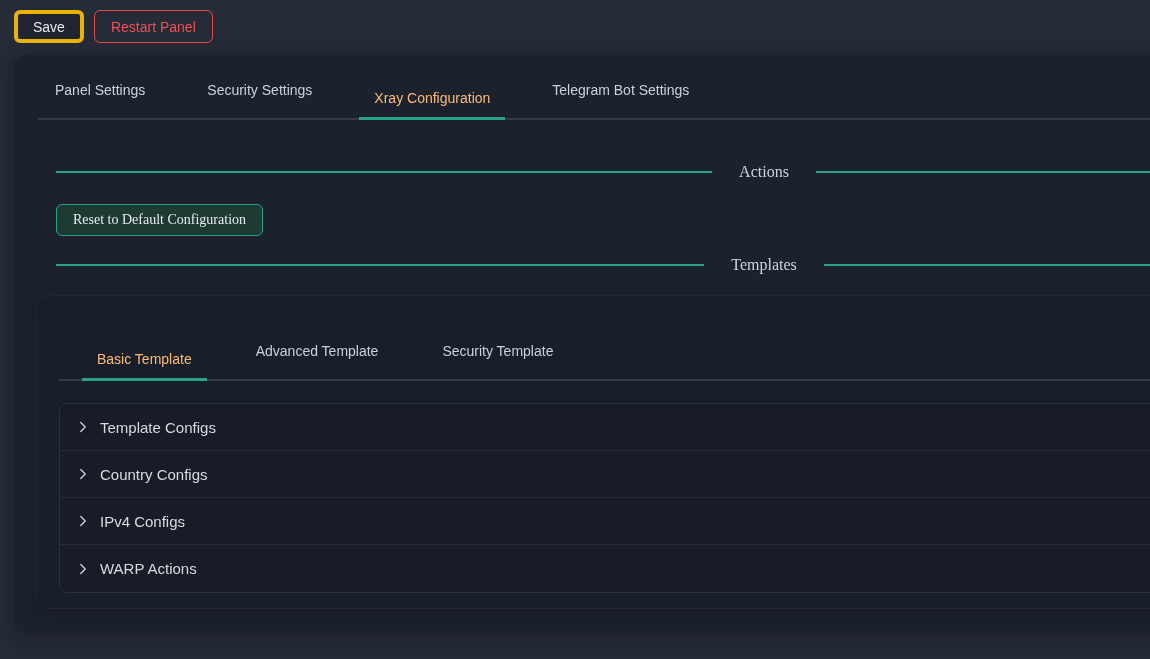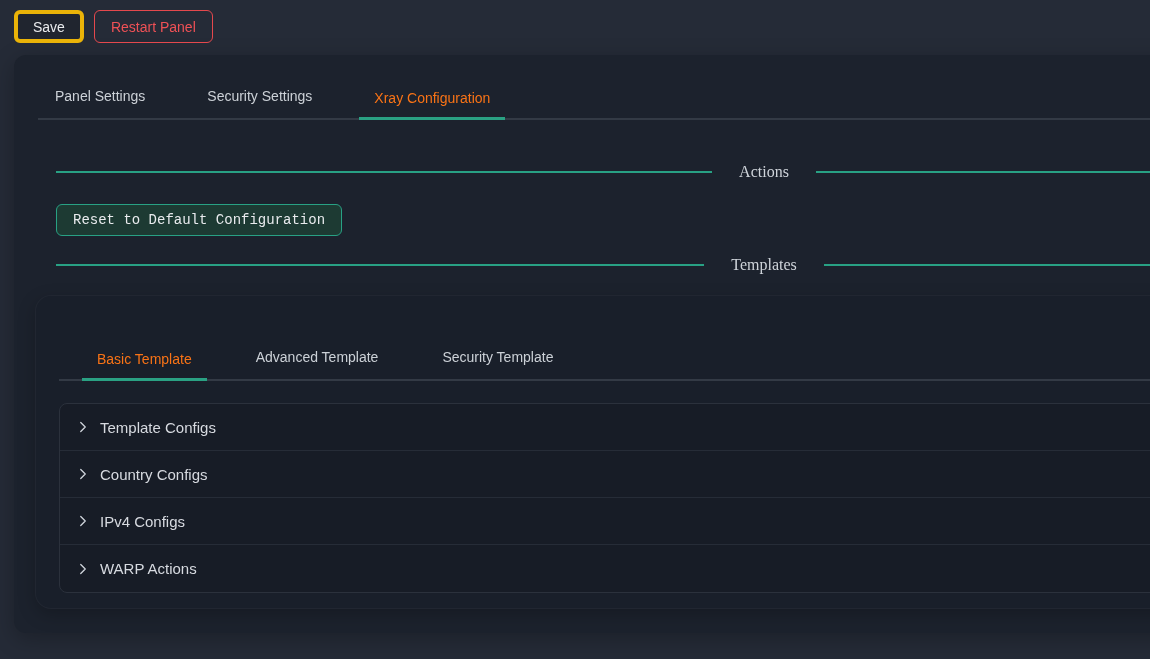--- a/index.html
+++ b/index.html
@@ -35,43 +35,43 @@
     box-shadow: 0 6px 22px rgba(0,0,0,0.25);
   }
 
   
   .main-tabs {
     display: flex; align-items: flex-end; gap: 32px;
     height: 65px; padding-left: 2px;
     border-bottom: 2px solid #333a45;
   }
   .tab {
-    padding: 0 15px 14px; font-size: 14px; color: #ccd1d7;
+    padding: 0 15px 20px; font-size: 14px; color: #ccd1d7;
     white-space: nowrap; cursor: pointer;
   }
   .tab.active {
-    color: #f97316; border-bottom: 3px solid #2aa183;
+    color: #fdba74; border-bottom: 3px solid #2aa183;
     padding-bottom: 11px; margin-bottom: -2px;
   }
 
   .content { padding: 0 18px; }
 
   
   .divider { display: flex; align-items: center; }
   .divider-actions { margin-top: 43px; }
   .divider-templates { margin-top: 20px; }
   .div-line { flex: 1; height: 2px; background: #28a184; }
   .div-label { margin: 0 27px; font-size: 16px; color: #cfd4da; white-space: nowrap; font-family: Liberation Serif, serif; }
 
   
   .btn-reset {
     margin-top: 23px; height: 32px; padding: 0 16px;
     display: inline-flex; align-items: center;
     background: #1d3a33; border: 1px solid #28a184; border-radius: 6px;
-    color: #e9ebee; font-size: 14px; cursor: pointer; font-family: Liberation Mono, monospace;
+    color: #e9ebee; font-size: 14px; cursor: pointer; font-family: Liberation Serif, serif;
   }
 
   
   .inner-card {
     margin: 21px -21px 0;
     background: #191f2a;
     border: 1px solid rgba(255,255,255,0.035);
     border-radius: 16px;
     padding: 37px 23px 15px;
     box-shadow: 0 6px 18px rgba(0,0,0,0.22);
@@ -111,20 +111,21 @@
     <button class="btn btn-save">Save</button>
     <button class="btn btn-restart">Restart Panel</button>
   </div>
 
   <div class="main-card">
 
     <div class="main-tabs">
       <div class="tab">Panel Settings</div>
       <div class="tab">Security Settings</div>
       <div class="tab active">Xray Configuration</div>
+      <div class="tab">Telegram Bot Settings</div>
     </div>
 
     <div class="content">
 
       <div class="divider divider-actions">
         <span class="div-line"></span>
         <span class="div-label">Actions</span>
         <span class="div-line"></span>
       </div>
 

